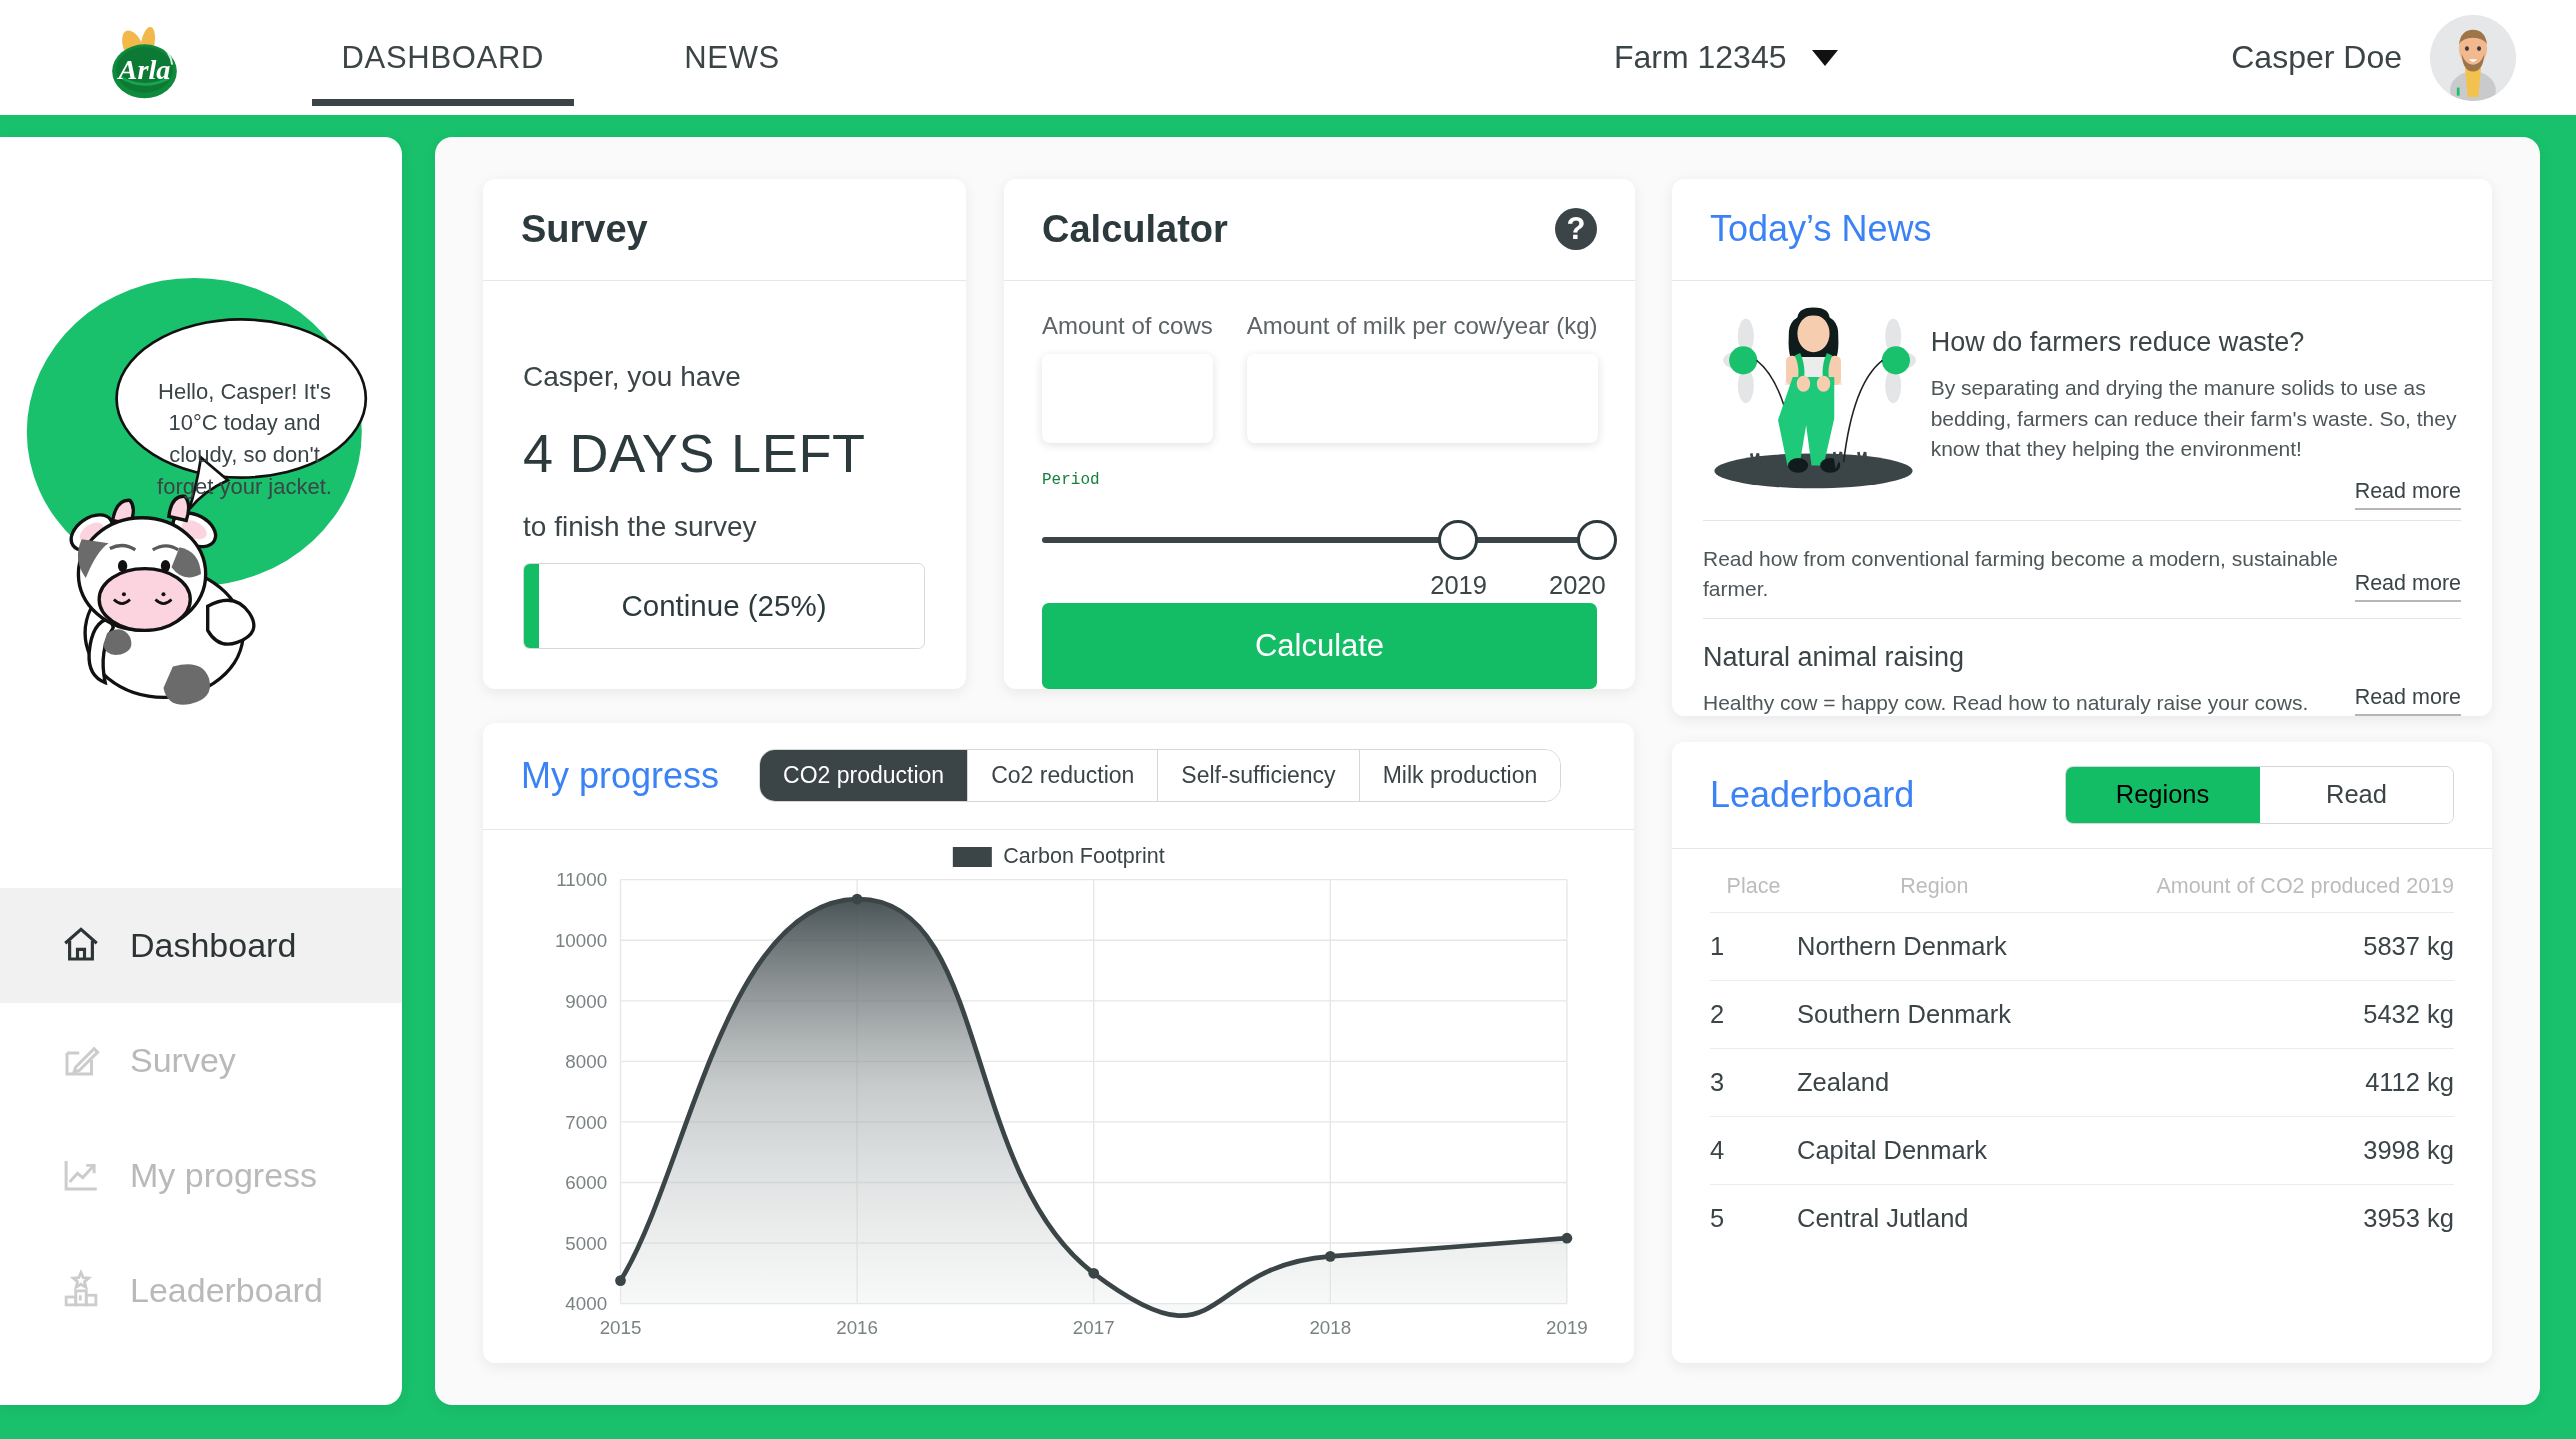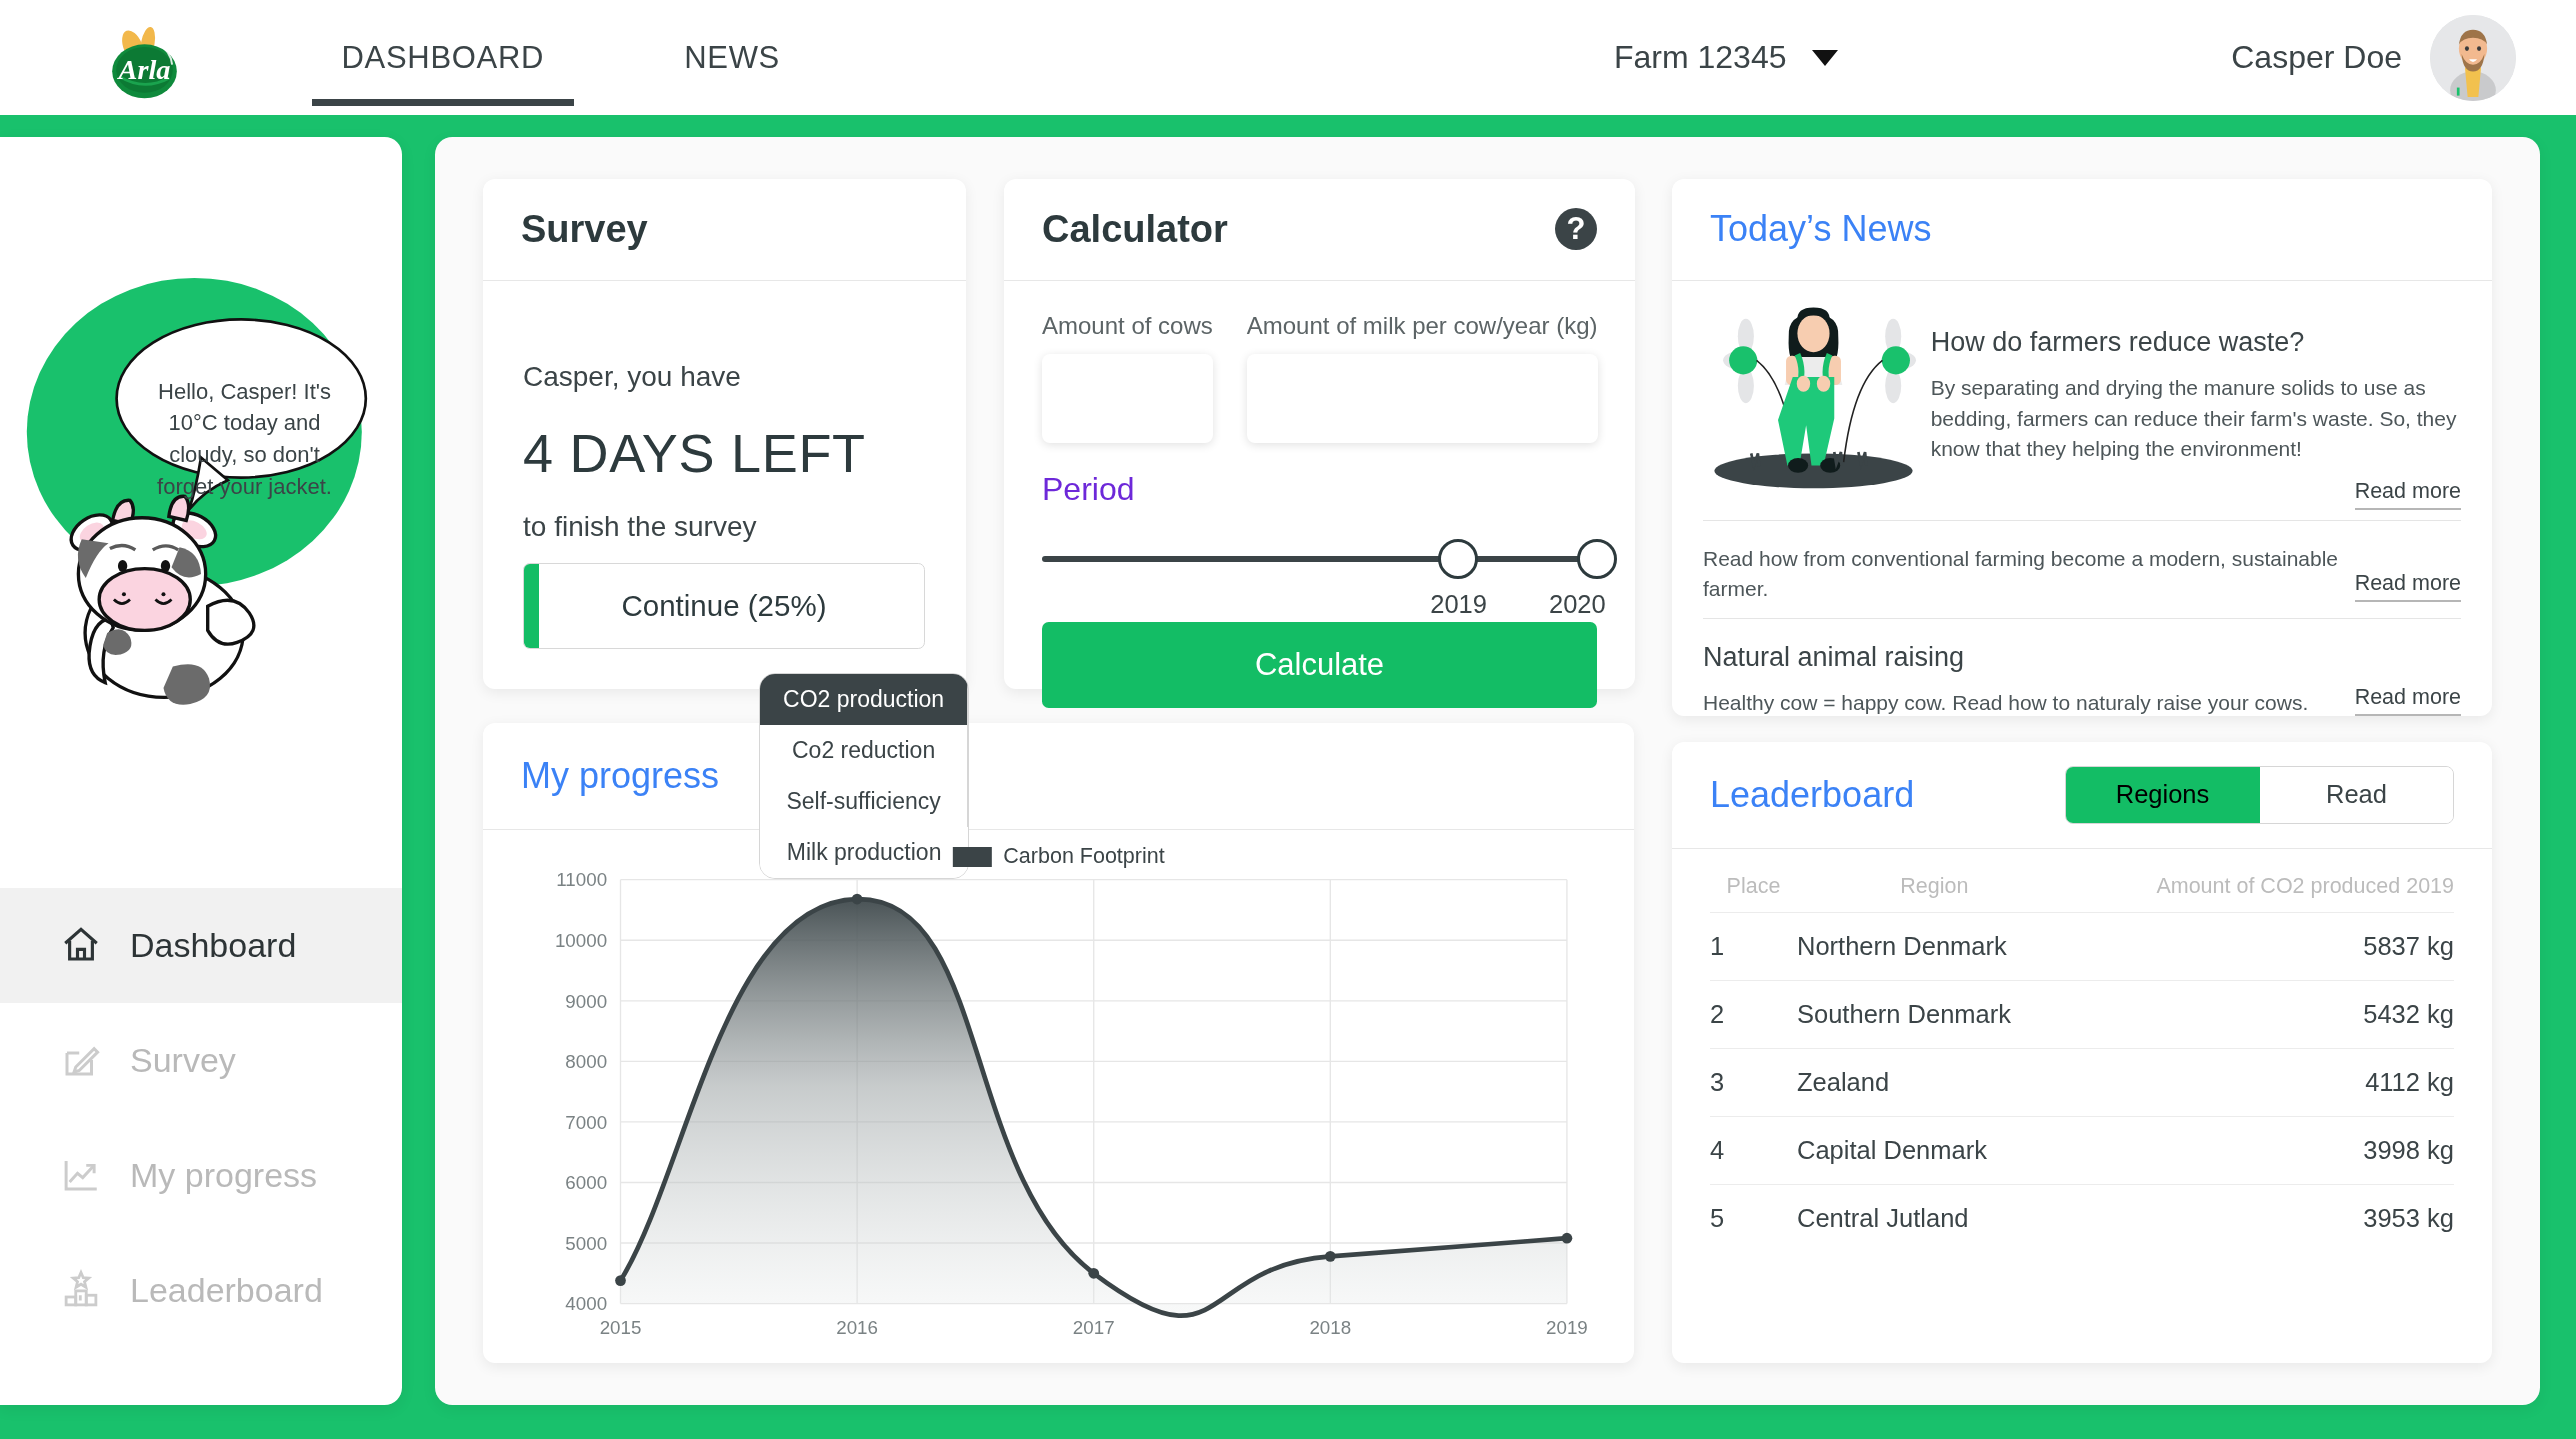--- a/index.html
+++ b/index.html
@@ -104,38 +104,38 @@
   }
   .calc-body { padding: 31px 38px 0; }
   .calc-fields { display: flex; gap: 34px; }
   .field { flex: 1; }
   .field-label { font-size: 24px; font-weight: 300; color: #5c6466; margin-bottom: 14.8px; white-space: nowrap; }
   .field-input {
     width: 100%; height: 89px; border: none; border-radius: 8px; background: #fff;
     box-shadow: 0 2px 9.4px rgba(0,0,0,.12); outline: none;
     font-size: 25.5px; padding: 0 17.4px; font-family: inherit; color: #2d3a3d;
   }
-  .period-label { font-size: 32px; font-weight: 300; color: #6d28d9; margin: 28px 0 0; }
+  .period-label { font-size: 16px; font-weight: 300; color: #15803d; margin: 28px 0 0; font-family: Liberation Mono, monospace; }
   .slider-wrap { position: relative; height: 94px; margin-top: 12px; }
   .slider-track { position: absolute; left: 0; top: 36px; width: 100%; height: 6px; background: #3b4447; border-radius: 3.4px; }
   .slider-knob {
     position: absolute; top: 19px; width: 40px; height: 40px; border-radius: 50%;
     background: #fff; border: 3.4px solid #2d3a3d; cursor: pointer;
   }
   .slider-tick { position: absolute; top: 70px; font-size: 25.5px; font-weight: 300; color: #3b4447; }
   .calc-btn {
     margin-top: 8px; width: 100%; height: 86px; border: none; border-radius: 6.7px;
     background: #13bd65; color: #fff; font-size: 31px; font-weight: 300;
     font-family: inherit; cursor: pointer;
   }
 
   
   #progress-card { left: 48px; top: 586px; width: 1151px; height: 640px; }
   .prog-head { height: 107px; display: flex; align-items: center; padding: 0 38px; gap: 40px; border-bottom: 1.3px solid #e7e7e7; }
-  .seg-group { display: flex; border: 1.3px solid #d6d6d6; border-radius: 16px; overflow: hidden; flex-direction: column; }
+  .seg-group { display: flex; border: 1.3px solid #d6d6d6; border-radius: 16px; overflow: hidden; }
   .seg {
     padding: 0 23px; height: 51px; display: flex; align-items: center; justify-content: center;
     font-size: 23px; font-weight: 300; color: #3b4447; background: #fff;
     border-right: 1.3px solid #d6d6d6; cursor: pointer; white-space: nowrap;
   }
   .seg:last-child { border-right: none; }
   .seg.active { background: #3b4447; color: #fff; }
   .chart-zone { position: relative; width: 100%; height: 530px; }
   .legend { position: absolute; left: 50%; transform: translateX(-50%); top: 14.8px; display: flex; align-items: center; gap: 12px; }
   .legend-swatch { width: 39px; height: 20px; background: #3b4447; }

